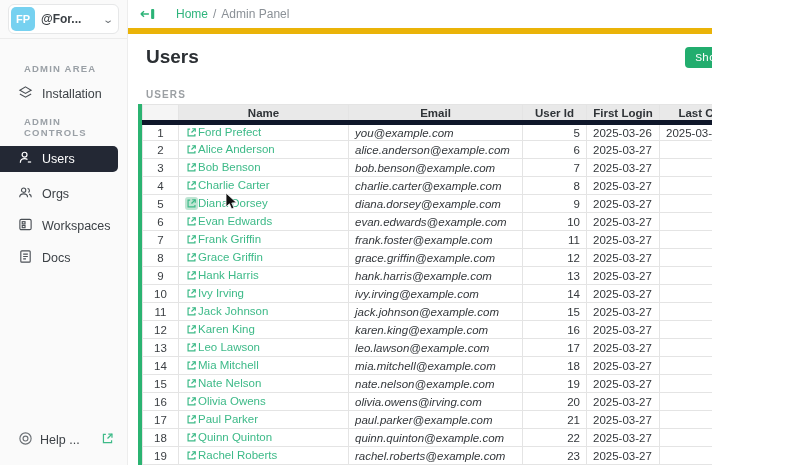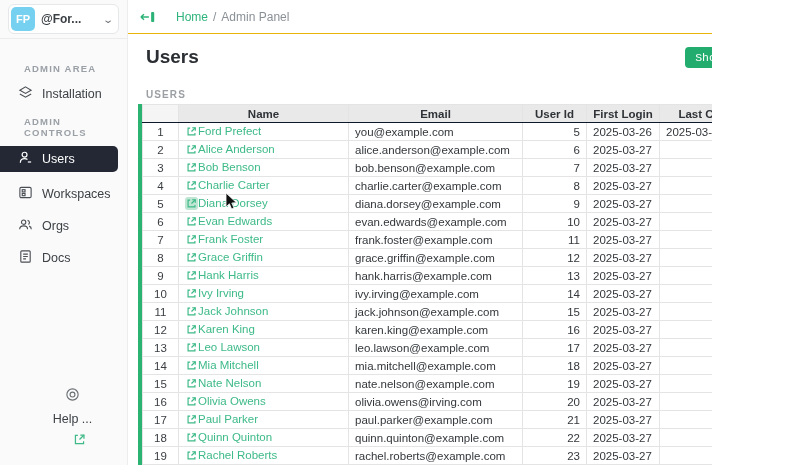--- a/index.html
+++ b/index.html
@@ -19,27 +19,27 @@
   .chev { font-size:10px; color:#6b7075; transform:scaleX(1.4); }
   .sb-body { flex:1; padding-top:14px; }
   .section-label { font-size:9.5px; letter-spacing:1.2px; color:#9aa0a6; padding:0 0 0 24px;
     margin:10px 0 8px; font-weight:600; }
   .sb-item { display:flex; align-items:center; gap:9px; height:24px; padding-left:18px;
     margin:2px 0 8px; font-size:12.5px; color:#3c4146; cursor:pointer; }
   .sb-item svg { flex-shrink:0; }
   .sb-item.active { background:#232834; color:#fff; border-radius:0 5px 5px 0; width:118px;
     height:26px; margin:4px 0 10px; }
   .sb-help { display:flex; align-items:center; gap:7px; padding:0 0 16px 18px; font-size:12.5px;
-    color:#3c4146; cursor:pointer;flex-direction:column; }
+    color:#3c4146; cursor:pointer; }
   .sb-help .ext { margin-left:14px; }
 
   
   .main { flex:1; display:flex; flex-direction:column; background:#fff; }
   .topbar { height:39px; display:flex; align-items:center; padding:0 18px 0 6px;
-    border-bottom:1px solid #eab308; }
+    border-bottom:6px solid #eab308; }
   .collapse-btn { padding:4px 6px; cursor:pointer; display:flex; align-items:center; }
   .crumbs { display:flex; align-items:center; gap:5px; font-size:12px; margin-left:14px; }
   .crumb-home { color:#2eb47c; cursor:pointer; }
   .crumb-sep, .crumb-cur { color:#8a9096; }
   .topbar .spacer { flex:1; }
   .bell { cursor:pointer; display:flex; padding:4px; }
   .avatar { width:26px; height:26px; border-radius:50%; background:#79d2ef; color:#fff;
     font-size:11px; font-weight:bold; display:flex; align-items:center; justify-content:center;
     margin-left:14px; cursor:pointer; }
 
@@ -54,28 +54,28 @@
   .panel-label { font-size:10px; letter-spacing:1.1px; color:#9b9fa3; font-weight:600; }
   .filter-btn { cursor:pointer; display:flex; padding:1px 2px; }
 
   
   .tablewrap { display:flex; }
   .greenbar { width:4px; background:#2bb371; flex-shrink:0; }
   table { border-collapse:collapse; table-layout:fixed; width:645px; font-size:11.5px; }
   th, td { border:1px solid #e4e4e4; height:18px; padding:0 6px; overflow:hidden;
     white-space:nowrap; }
   thead th { background:#e9e9e9; font-weight:700; color:#2f3337; text-align:center;
-    border-bottom:1px solid #0f172a; }
+    border-bottom:5px solid #0f172a; }
   thead th.corner { background:#f5f5f5; }
   td.num { text-align:center; color:#3a3e42; }
   td.name { color:#3dba88; }
   .namelink { display:inline-flex; align-items:center; cursor:pointer; }
   .linkicon { display:inline-flex; border-radius:3px; padding:1px; }
   .linkicon.hl { background:#bfe5d3; }
-  td.email { color:#33373b; }
+  td.email { color:#33373b;font-style:italic; }
   td.uid { text-align:right; color:#33373b; }
   td.date { color:#33373b; }
 
   
   .cursor { position:absolute; left:225px; top:192px; pointer-events:none; z-index:9; }
 </style>
 </head>
 <body>
 
 <div class="app">
@@ -105,43 +105,43 @@
 
       <div class="sb-item active">
         <span>
           <svg width="15" height="15" viewBox="0 0 16 16" fill="none" stroke="#fff" stroke-width="1.3">
             <circle cx="7" cy="5" r="2.6"></circle>
               <path d="M2.5 13.5 C2.5 10.5 4.5 9.2 7 9.2 C8.2 9.2 9.3 9.5 10.1 10.2"></path>
               <path d="M10.5 12.8 H14"></path>
           </svg>
         </span>
         <span>Users</span>
-      </div>
-
-      <div class="sb-item">
-        <span>
-          <svg width="15" height="15" viewBox="0 0 16 16" fill="none" stroke="#4a4f55" stroke-width="1.2">
-            <rect x="2" y="2.5" width="12" height="11" rx="1.5"></rect>
-              <rect x="4.5" y="5" width="3" height="2.4"></rect>
-              <rect x="4.5" y="9" width="3" height="2.4"></rect>
-          </svg>
-        </span>
-        <span>Workspaces</span>
       </div>
 
       <div class="sb-item">
         <span>
           <svg width="15" height="15" viewBox="0 0 16 16" fill="none" stroke="#4a4f55" stroke-width="1.2">
             <circle cx="6" cy="5.5" r="2.3"></circle>
               <path d="M1.8 13 C1.8 10.5 3.7 9.4 6 9.4 C8.3 9.4 10.2 10.5 10.2 13"></path>
             <path d="M10.2 3.6 C11.4 3.8 12.2 4.7 12.2 5.9 C12.2 6.8 11.8 7.5 11.1 7.9"></path>
               <path d="M11.9 9.7 C13.4 10.2 14.2 11.3 14.2 13"></path>
           </svg>
         </span>
         <span>Orgs</span>
+      </div>
+
+      <div class="sb-item">
+        <span>
+          <svg width="15" height="15" viewBox="0 0 16 16" fill="none" stroke="#4a4f55" stroke-width="1.2">
+            <rect x="2" y="2.5" width="12" height="11" rx="1.5"></rect>
+              <rect x="4.5" y="5" width="3" height="2.4"></rect>
+              <rect x="4.5" y="9" width="3" height="2.4"></rect>
+          </svg>
+        </span>
+        <span>Workspaces</span>
       </div>
 
       <div class="sb-item">
         <span>
           <svg width="15" height="15" viewBox="0 0 16 16" fill="none" stroke="#4a4f55" stroke-width="1.2">
             <rect x="3" y="2" width="10" height="12" rx="1"></rect>
               <path d="M5.5 5.5 H10.5 M5.5 8 H10.5 M5.5 10.5 H8.5"></path>
           </svg>
         </span>
         <span>Docs</span>
@@ -353,21 +353,21 @@
     <td class="num">7</td>
     <td class="name">
       <span class="namelink">
         <span class="linkicon">
           <svg width="11" height="11" viewBox="0 0 16 16" fill="none" stroke="#3dba88" stroke-width="1.7">
             <path d="M6 3 H3 V13 H13 V10"></path>
                         <path d="M9 2.5 H13.5 V7"></path>
                         <path d="M13.5 2.5 L8 8"></path>
           </svg>
         </span>
-        <span>Frank Foster</span>
+        <span>Frank Griffin</span>
       </span>
     </td>
     <td class="email">frank.foster@example.com</td>
     <td class="uid">11</td>
     <td class="date">2025-03-27</td>
     <td class="date"></td>
   </tr>
 
   <tr>
     <td class="num">8</td>

